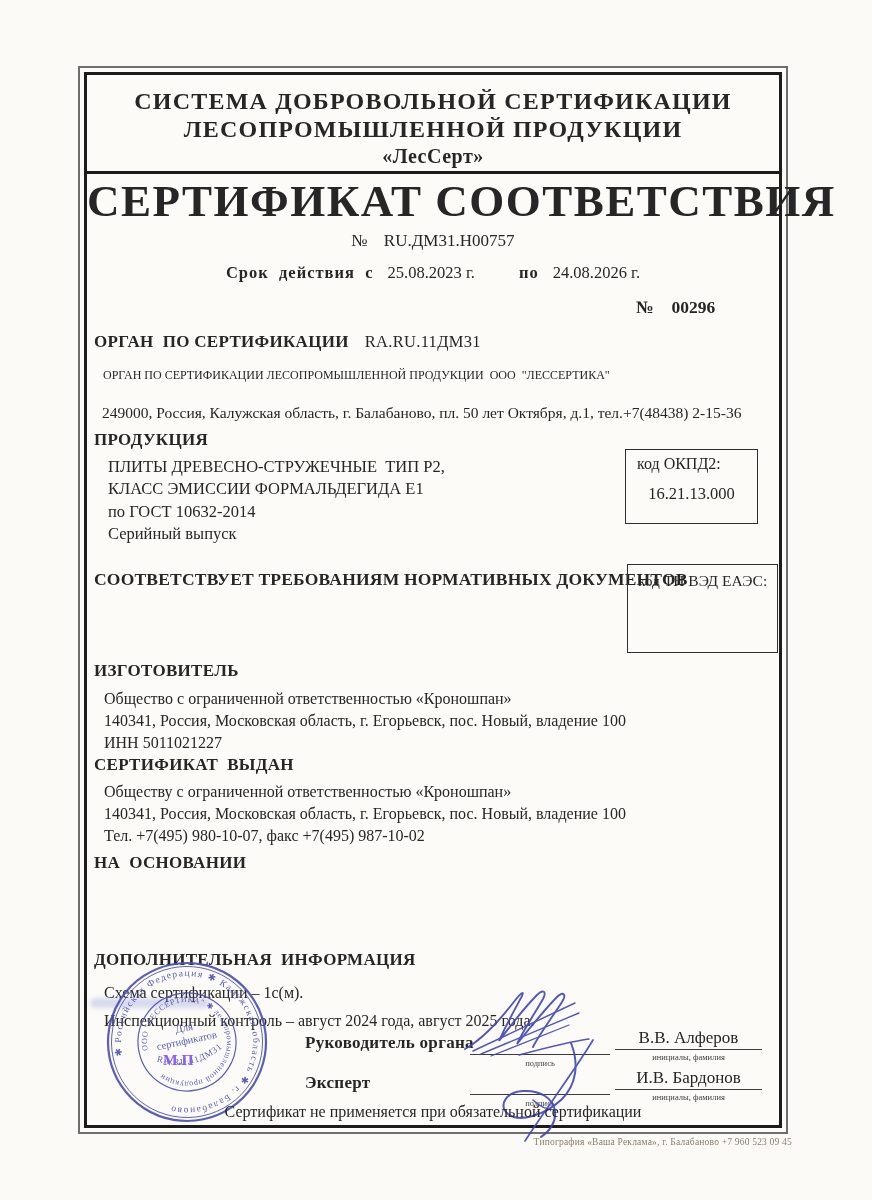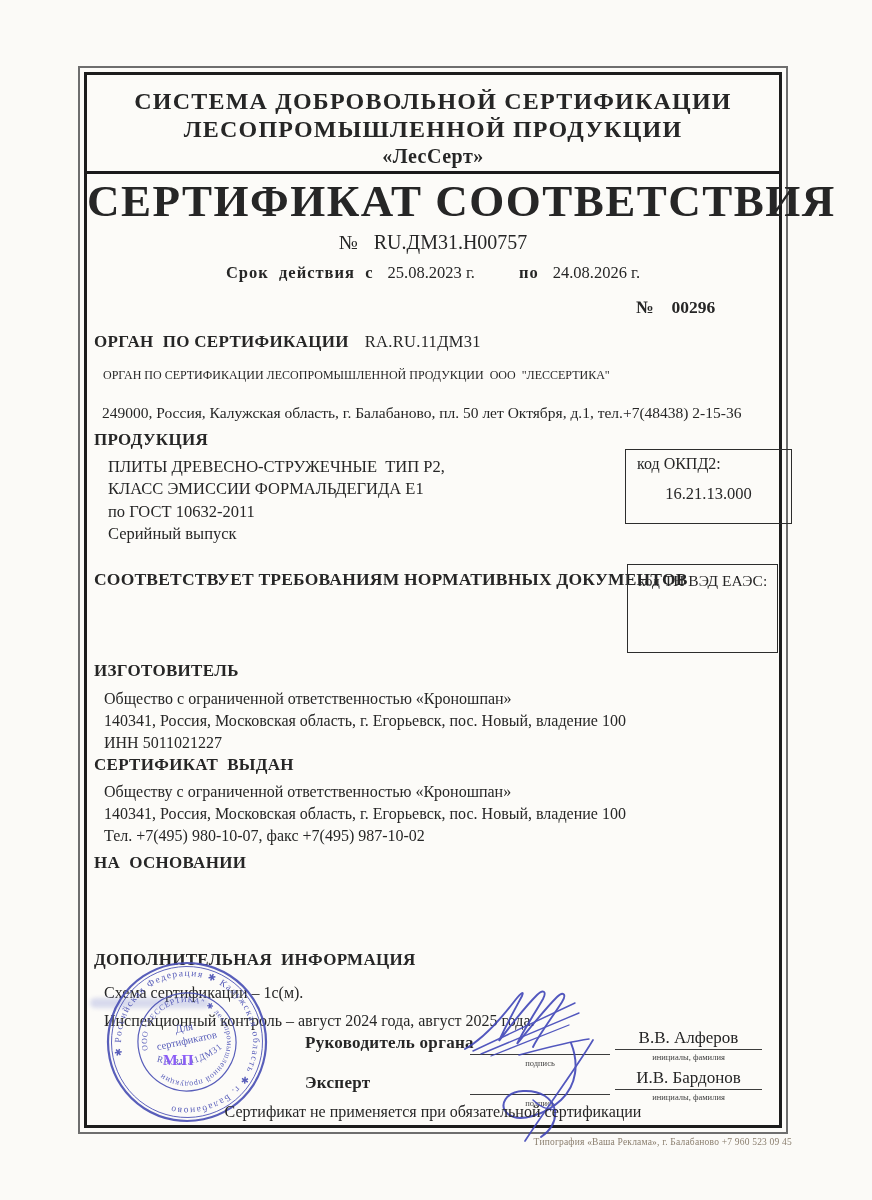--- a/index.html
+++ b/index.html
@@ -17,21 +17,21 @@
   .ctr { left:0; right:0; text-align:center; }
 
   
   .hdr1 { top:13px; font-weight:bold; font-size:24px; letter-spacing:1.2px; }
   .hdr2 { top:41px; font-weight:bold; font-size:24px; letter-spacing:1.2px; }
   .hdr3 { top:70px; font-weight:bold; font-size:20px; letter-spacing:.5px; }
   .hdr-rule { top:96px; left:0; right:0; height:2.5px; background:#1a1a1a; }
 
   .doc-title { top:100px; font-weight:bold; font-size:45px; letter-spacing:1.5px; }
 
-  .cert-no { top:156px; font-size:20px; }
+  .cert-no { top:156px; font-size:17px; }
   .cert-no .gap { display:inline-block; width:16px; }
 
   .validity { top:188px; width:100%; display:flex; justify-content:center; gap:14px; font-size:16.5px; }
   .validity .lbl { font-weight:bold; letter-spacing:1px; }
   .validity .wide { margin-left:30px; }
 
   .form-no { top:222px; left:549px; font-size:17.5px; font-weight:bold; }
   .form-no .gap { display:inline-block; width:18px; }
 
   
@@ -40,21 +40,21 @@
 
   .org-row    { top:257px; left:7px; }
   .org-row .code { font-weight:normal; font-size:16.5px; letter-spacing:.3px; margin-left:12px; }
   .org-name   { top:293px; left:16px; font-size:12px; }
   .org-addr   { top:329px; left:15px; font-size:15.5px;text-align:center; }
 
   .product-label { top:355px; left:7px; }
   .product-lines { top:381px; left:21px; line-height:22.4px; font-size:16.5px; }
 
   .code-box { border:1.5px solid #2d2d2d; background:transparent; }
-  .okpd2-box { left:538px; top:374px; width:167px; height:75px; }
+  .okpd2-box { left:538px; top:374px; width:133px; height:75px; }
   .okpd2-label { margin:5px 0 0 11px; font-size:16px; }
   .okpd2-value { margin-top:11px; text-align:center; font-size:16.5px; }
   .tnved-box { left:540px; top:489px; width:151px; height:89px; }
   .tnved-label { margin:7px 0 0 10px; font-size:15.5px; }
 
   .compliance-label { top:494px; left:7px; width:532px; font-size:17.5px; letter-spacing:.2px; }
   .compliance-value { top:526px; left:17px; font-size:16.5px; }
 
   .manu-label  { top:586px; left:7px; }
   .manu-lines  { top:613px; left:17px; line-height:22.2px; }
@@ -122,21 +122,21 @@
         <span class="sec-label pre">ОРГАН  ПО СЕРТИФИКАЦИИ</span>
         <span class="code pre">RA.RU.11ДМ31</span>
       </div>
       <div class="abs org-name pre">ОРГАН ПО СЕРТИФИКАЦИИ ЛЕСОПРОМЫШЛЕННОЙ ПРОДУКЦИИ  ООО  "ЛЕССЕРТИКА"</div>
       <div class="abs org-addr pre">249000, Россия, Калужская область, г. Балабаново, пл. 50 лет Октября, д.1, тел.+7(48438) 2-15-36</div>
 
       <div class="abs product-label sec-label pre">ПРОДУКЦИЯ</div>
       <div class="abs product-lines">
         <div class="pre">ПЛИТЫ ДРЕВЕСНО-СТРУЖЕЧНЫЕ  ТИП Р2,</div>
         <div class="pre">КЛАСС ЭМИССИИ ФОРМАЛЬДЕГИДА Е1</div>
-        <div class="pre">по ГОСТ 10632-2011</div>
+        <div class="pre">по ГОСТ 10632-2014</div>
         <div class="pre">Серийный выпуск</div>
       </div>
       <div class="abs code-box okpd2-box">
         <div class="okpd2-label pre">код ОКПД2:</div>
         <div class="okpd2-value pre">16.21.13.000</div>
       </div>
 
       <div class="abs compliance-label sec-label pre">СООТВЕТСТВУЕТ ТРЕБОВАНИЯМ НОРМАТИВНЫХ ДОКУМЕНТОВ</div>
       <div class="abs code-box tnved-box">
         <div class="tnved-label pre">код ТН ВЭД ЕАЭС:</div>

